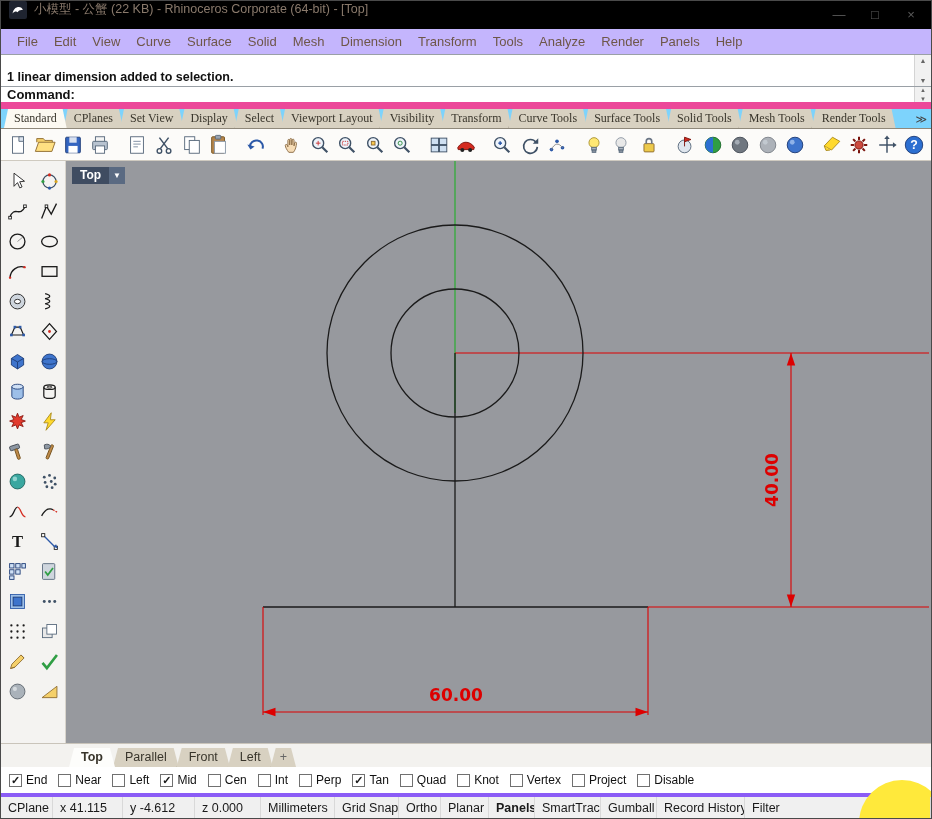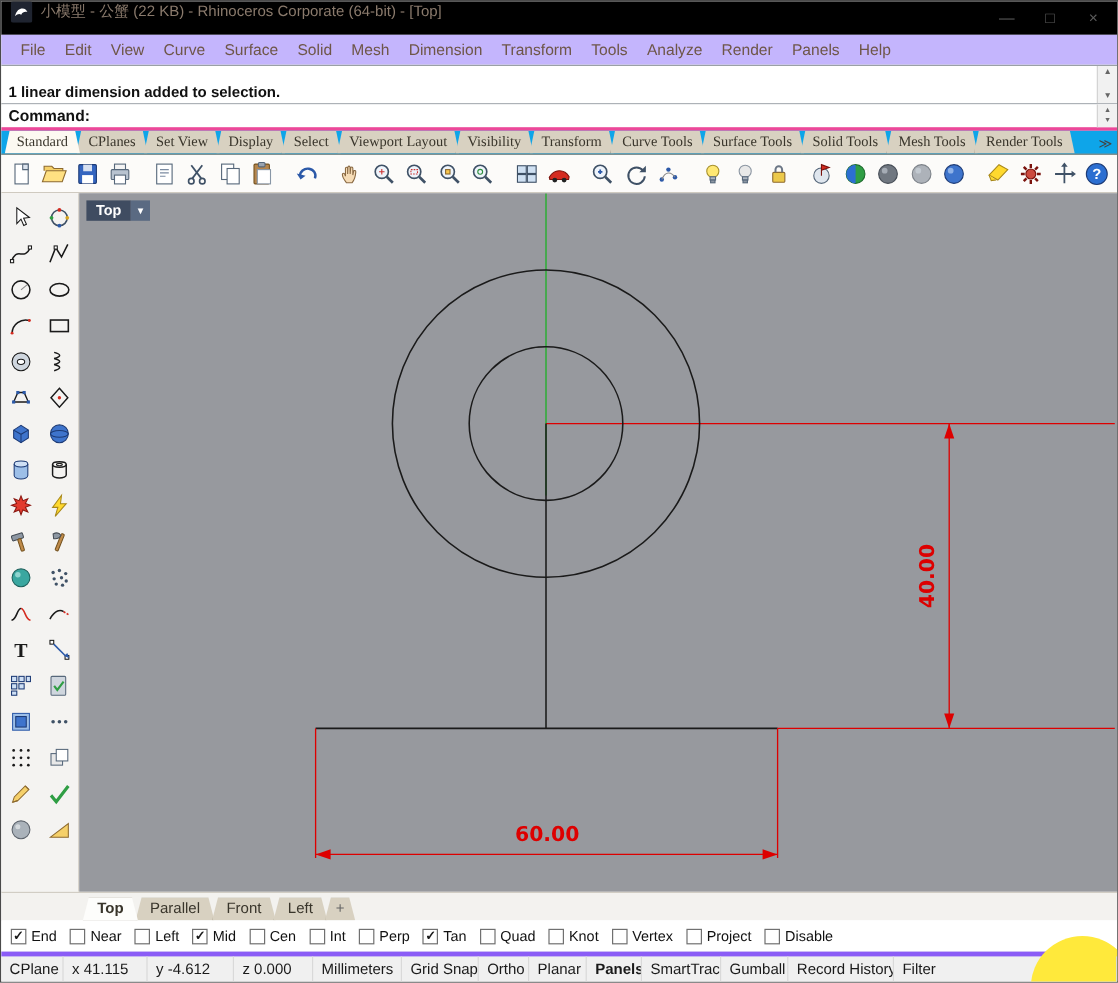--- a/index.html
+++ b/index.html
@@ -14,26 +14,26 @@
 
   
   .menubar{height:25px;display:flex;align-items:center;padding-left:8px;background:#c4b5fd}
   .menu-item{font-size:13px;color:#6e5648;padding:0 8px;line-height:25px;white-space:nowrap}
 
   
   .cmd-history{position:relative;height:33px;border-top:1px solid #9aa0a6;border-bottom:1px solid #9aa0a6;background:#fff;overflow:hidden;padding:15px 20px 0 6px}
   .cmd-line{font-size:12.5px;color:#111;line-height:15px;white-space:nowrap}
   .cmd-line.first{font-weight:bold}
   .vscroll{position:absolute;right:0;top:0;bottom:0;width:17px;background:#f1f1f1;border-left:1px solid #d4d4d4;display:flex;flex-direction:column;justify-content:space-between;align-items:center;font-size:7px;color:#666;padding:2px 0}
-  .cmd-prompt{position:relative;height:22px;border-bottom:3px solid #ec4899;background:#fff;display:flex;align-items:center;padding:0 20px 0 6px}
+  .cmd-prompt{position:relative;height:22px;border-bottom:7px solid #ec4899;background:#fff;display:flex;align-items:center;padding:0 20px 0 6px}
   .cmd-label{font-size:13px;font-weight:bold;color:#111}
   .spinner{position:absolute;right:0;top:0;bottom:0;width:17px;background:#f1f1f1;border-left:1px solid #d4d4d4;display:flex;flex-direction:column;justify-content:center;align-items:center;font-size:6px;color:#666;line-height:9px}
 
   
-  .tabbar{height:20px;background:#0ea5e9;display:flex;align-items:flex-end;padding-left:3px;border-bottom:1px solid #8f887a;position:relative}
+  .tabbar{height:20px;background:#7dd3fc;display:flex;align-items:flex-end;padding-left:3px;border-bottom:1px solid #8f887a;position:relative}
   .tab{font-family:"Liberation Serif",serif;font-size:12px;color:#39352b;background:#d8d1c1;padding:2px 10px;height:19px;line-height:15px;white-space:nowrap;
        clip-path:polygon(4px 0,calc(100% - 4px) 0,100% 100%,0 100%);margin-right:-3px;
        filter:drop-shadow(0.6px 0 0 #8f887a) drop-shadow(-0.6px 0 0 #8f887a) drop-shadow(0 -0.6px 0 #8f887a)}
   .tab.active{background:#fcf9f1;position:relative;z-index:2}
   .tab-overflow{position:absolute;right:4px;bottom:2px;font-size:11px;color:#444}
 
   
   .toolbar{height:32px;background:#fcfbf9;border-bottom:1px solid #cfcac0;display:flex;align-items:center;padding:0 4px;gap:2px}
   .tbtn{width:26px;height:26px;display:flex;align-items:center;justify-content:center;border-radius:2px}
   .tsep{width:7px;flex:0 0 auto}

